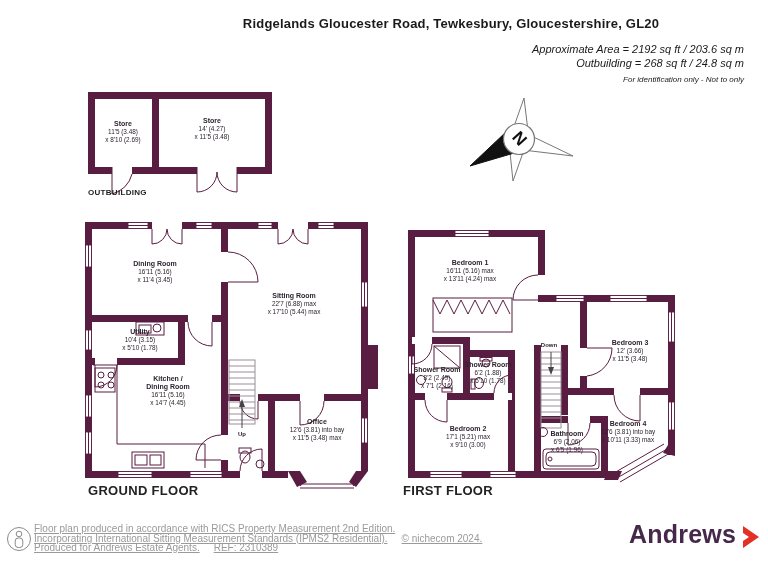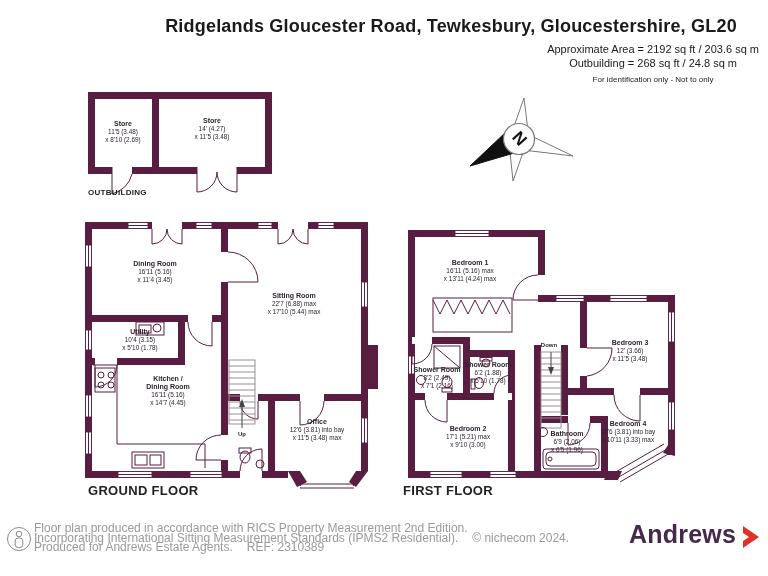--- a/index.html
+++ b/index.html
@@ -2,34 +2,34 @@
 <html style="--wall: #591d42; --logo: #46284a; --chevron: #e23227; --text: #1a1a1a; --muted: #9a9a9a;"><head>
 <meta charset="utf-8">
 <style>
   :root{
     --wall:#591d42; --logo:#46284a; --chevron:#e23227; --text:#1a1a1a; --muted:#9a9a9a;
   }
   *{box-sizing:border-box;margin:0;padding:0}
   body{font-family:"Liberation Sans", sans-serif; background:#fff;}
   .page{position:relative;width:768px;height:576px;background:#fff;overflow:hidden;}
   .title{position:absolute;top:16px;left:140px;right:6px;text-align:center;
-         font-size:18px;font-weight:bold;color:var(--text);letter-spacing:.2px;}
-  .areas{position:absolute;top:43px;right:9px;text-align:center;color:var(--text);
-         font-size:11px;line-height:13.5px;}
+         font-size:13px;font-weight:bold;color:var(--text);letter-spacing:.2px;}
+  .areas{position:absolute;top:43px;right:24px;text-align:right;color:var(--text);
+         font-size:11px;line-height:13.5px;font-style:italic;}
   .areas .note{font-size:8px;margin-top:3px;color:#222;}
   .plan-svg{position:absolute;inset:0;}
   .rl{position:absolute;transform:translate(-50%,-50%);text-align:center;color:#2d2430;
       white-space:nowrap;line-height:8px;}
   .rn{font-size:7px;font-weight:bold;}
   .rd{font-size:6.4px;}
   .fl{position:absolute;font-size:13px;font-weight:bold;color:#222;letter-spacing:.3px;}
   .stair-lbl{position:absolute;transform:translate(-50%,-50%);font-size:6px;font-weight:bold;color:#2d2430;}
   .compass-n{position:absolute;left:519px;top:139px;transform:translate(-50%,-50%) rotate(48deg);
       font-size:17px;font-weight:bold;color:#111;}
-  .footer{position:absolute;left:34px;top:524px;font-size:12px;line-height:9.5px;color:var(--muted);}
+  .footer{position:absolute;left:34px;top:524px;font-size:10px;line-height:9.5px;color:var(--muted);text-decoration:underline;}
   .footer .gap{display:inline-block;width:14px;}
   .logo{position:absolute;right:32px;top:520px;font-size:25px;font-weight:bold;color:var(--logo);letter-spacing:.2px;}
   .chevron{position:absolute;right:8px;top:526px;}
   
   .wl{fill:var(--wall);}
   .wn{fill:#fff;}
   .s{stroke:var(--wall);stroke-width:1;fill:none;}
   .sf{stroke:var(--wall);stroke-width:0.9;fill:#fff;}
   .st{stroke:#9b8f97;stroke-width:1;fill:none;}
   .gray{stroke:#8a8a8a;stroke-width:1;fill:none;}

